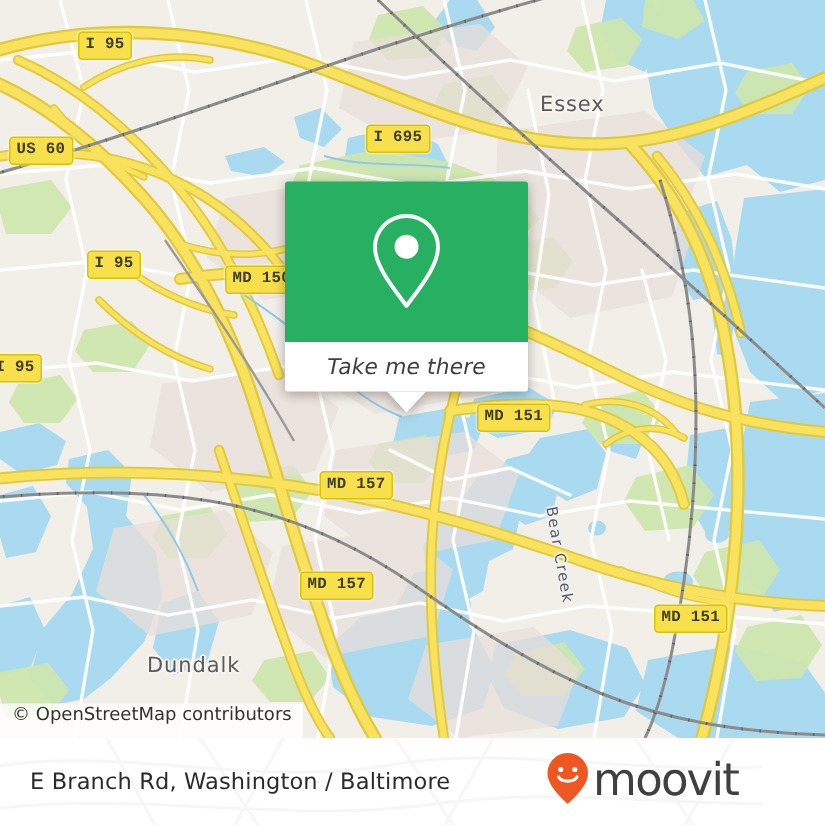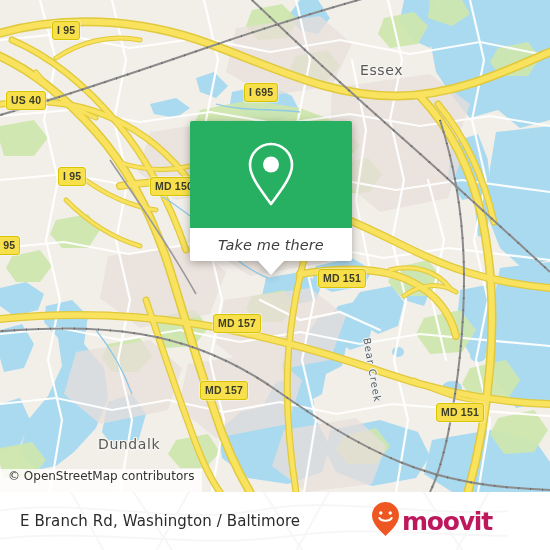--- a/index.html
+++ b/index.html
@@ -56,21 +56,21 @@
       1.2px 0 0 #eef3f6, -1.2px 0 0 #eef3f6,
       0 1.2px 0 #eef3f6, 0 -1.2px 0 #eef3f6;
     pointer-events: none;
   }
   .shield {
     position: absolute;
     background: #F7E04B;
     border: 1.6px solid #D8C400;
     border-radius: 3px;
     color: #3d3d28;
-    font-family: Liberation Sans, sans-serif;
+    font-family: Liberation Mono, monospace;
     font-size: 10.5px;
     font-weight: bold;
     line-height: 1;
     padding: 3px 4px 3.5px 4px;
     white-space: nowrap;
     letter-spacing: 0.2px;
     box-shadow: 0 0 0 1px rgba(255,255,255,0.35);
   }
 
   
@@ -165,23 +165,23 @@
     letter-spacing: 0.1px;
     white-space: nowrap;
   }
   #brand {
     display: flex;
     align-items: center;
     gap: 2px;
   }
   #brand-wordmark {
     font-family: "DejaVu Sans", sans-serif;
-    font-size: 25px;
-    font-weight: bold;
-    color: #be185d;
+    font-size: 30px;
+    font-weight: normal;
+    color: #404040;
     letter-spacing: -1.2px;
     line-height: 1;
   }
 </style>
 </head>
 <body>
 
 <div id="screen">
 
   <div id="map">
@@ -367,21 +367,21 @@
 
       </g>
     </svg>
 
     <div class="city-label" style="left:360px; top:62px;">Essex</div>
     <div class="city-label" style="left:98px; top:436px;">Dundalk</div>
 
     <div class="creek-label" style="left:372px; top:337px; transform:rotate(80deg);">Bear Creek</div>
 
     <div class="shield" style="left:52px;  top:21px;">I 95</div>
-    <div class="shield" style="left:6px;   top:91px;">US 40</div>
+    <div class="shield" style="left:6px;   top:91px;">US 60</div>
     <div class="shield" style="left:244px; top:83px;">I 695</div>
     <div class="shield" style="left:58px;  top:167px;">I 95</div>
     <div class="shield" style="left:150px; top:177px;">MD 150</div>
     <div class="shield" style="left:-8px;  top:236px;">I 95</div>
     <div class="shield" style="left:318px; top:269px;">MD 151</div>
     <div class="shield" style="left:213px; top:314px;">MD 157</div>
     <div class="shield" style="left:200px; top:381px;">MD 157</div>
     <div class="shield" style="left:436px; top:403px;">MD 151</div>
 
     <div id="popup-card">

